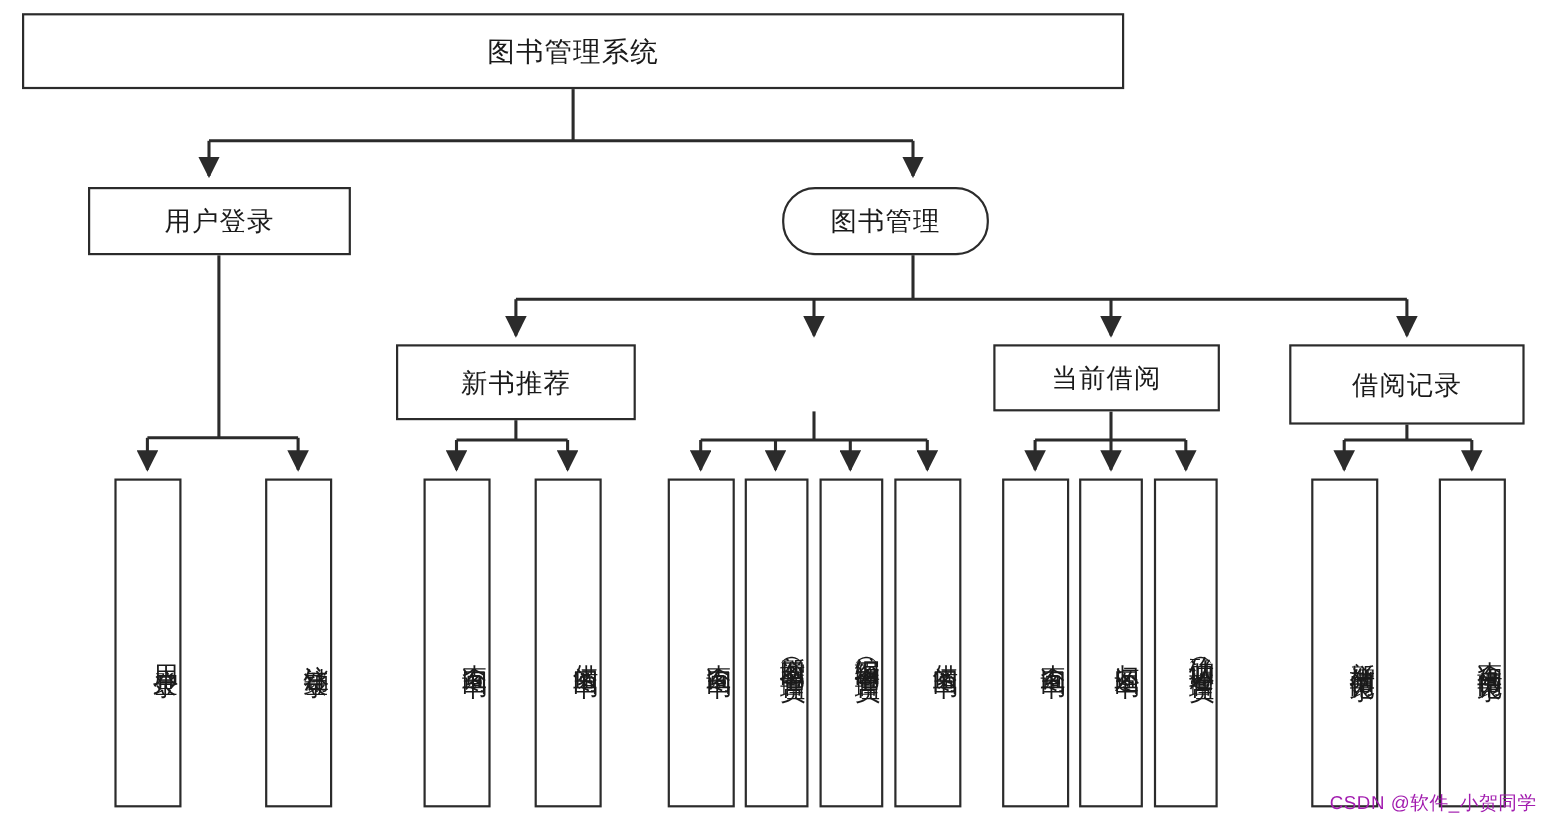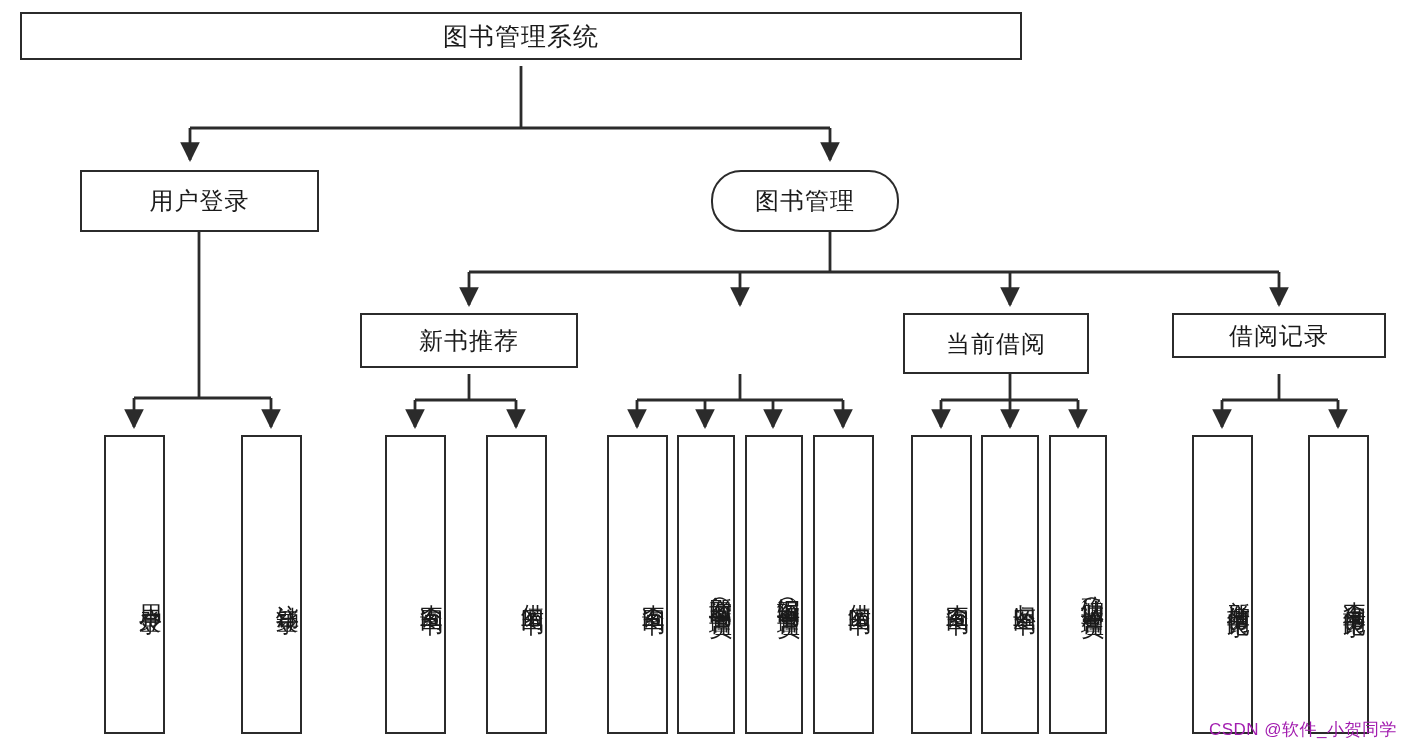--- a/index.html
+++ b/index.html
@@ -117,38 +117,38 @@
       <path d="M 1010 400 L 1010 427" marker-end="url(#arrow)"></path>
       <path d="M 1078 400 L 1078 427" marker-end="url(#arrow)"></path>
 
       <path d="M 1279 374 L 1279 400"></path>
       <path d="M 1222 400 L 1338 400"></path>
       <path d="M 1222 400 L 1222 427" marker-end="url(#arrow)"></path>
       <path d="M 1338 400 L 1338 427" marker-end="url(#arrow)"></path>
     </g>
   </svg>
 
-  <div class="node h root" style="left:20px; top:12px; width:1002px; height:48px;">
+  <div class="node h root" style="left:20px; top:12px; width:1002px; height:69px;">
     <span>图书管理系统</span>
   </div>
 
   <div class="node h" style="left:80px; top:170px; width:239px; height:62px;">
     <span>用户登录</span>
   </div>
   <div class="node h" style="left:711px; top:170px; width:188px; height:62px;border-radius:30px;">
     <span>图书管理</span>
   </div>
 
-  <div class="node h" style="left:360px; top:313px; width:218px; height:55px;">
+  <div class="node h" style="left:360px; top:313px; width:218px; height:69px;">
     <span>新书推荐</span>
   </div>
-  <div class="node h" style="left:903px; top:313px; width:186px; height:61px;text-align:center;">
+  <div class="node h" style="left:903px; top:313px; width:206px; height:61px;text-align:center;">
     <span>当前借阅</span>
   </div>
-  <div class="node h" style="left:1172px; top:313px; width:214px; height:45px;">
+  <div class="node h" style="left:1172px; top:313px; width:214px; height:73px;">
     <span>借阅记录</span>
   </div>
 
   <div class="node v" style="left:104px; top:435px; width:61px; height:299px;">
     <span>用户登录</span>
   </div>
   <div class="node v" style="left:241px; top:435px; width:61px; height:299px;">
     <span>注销登录</span>
   </div>
 

